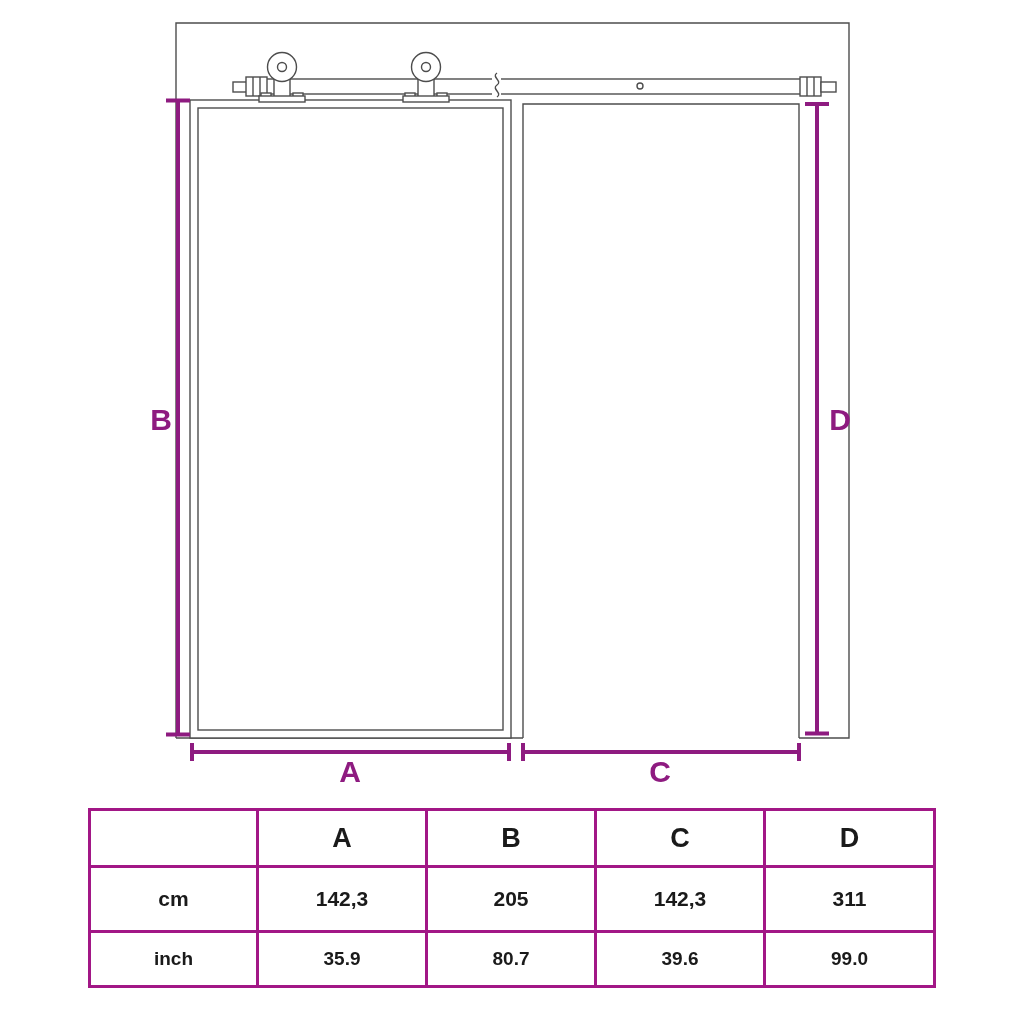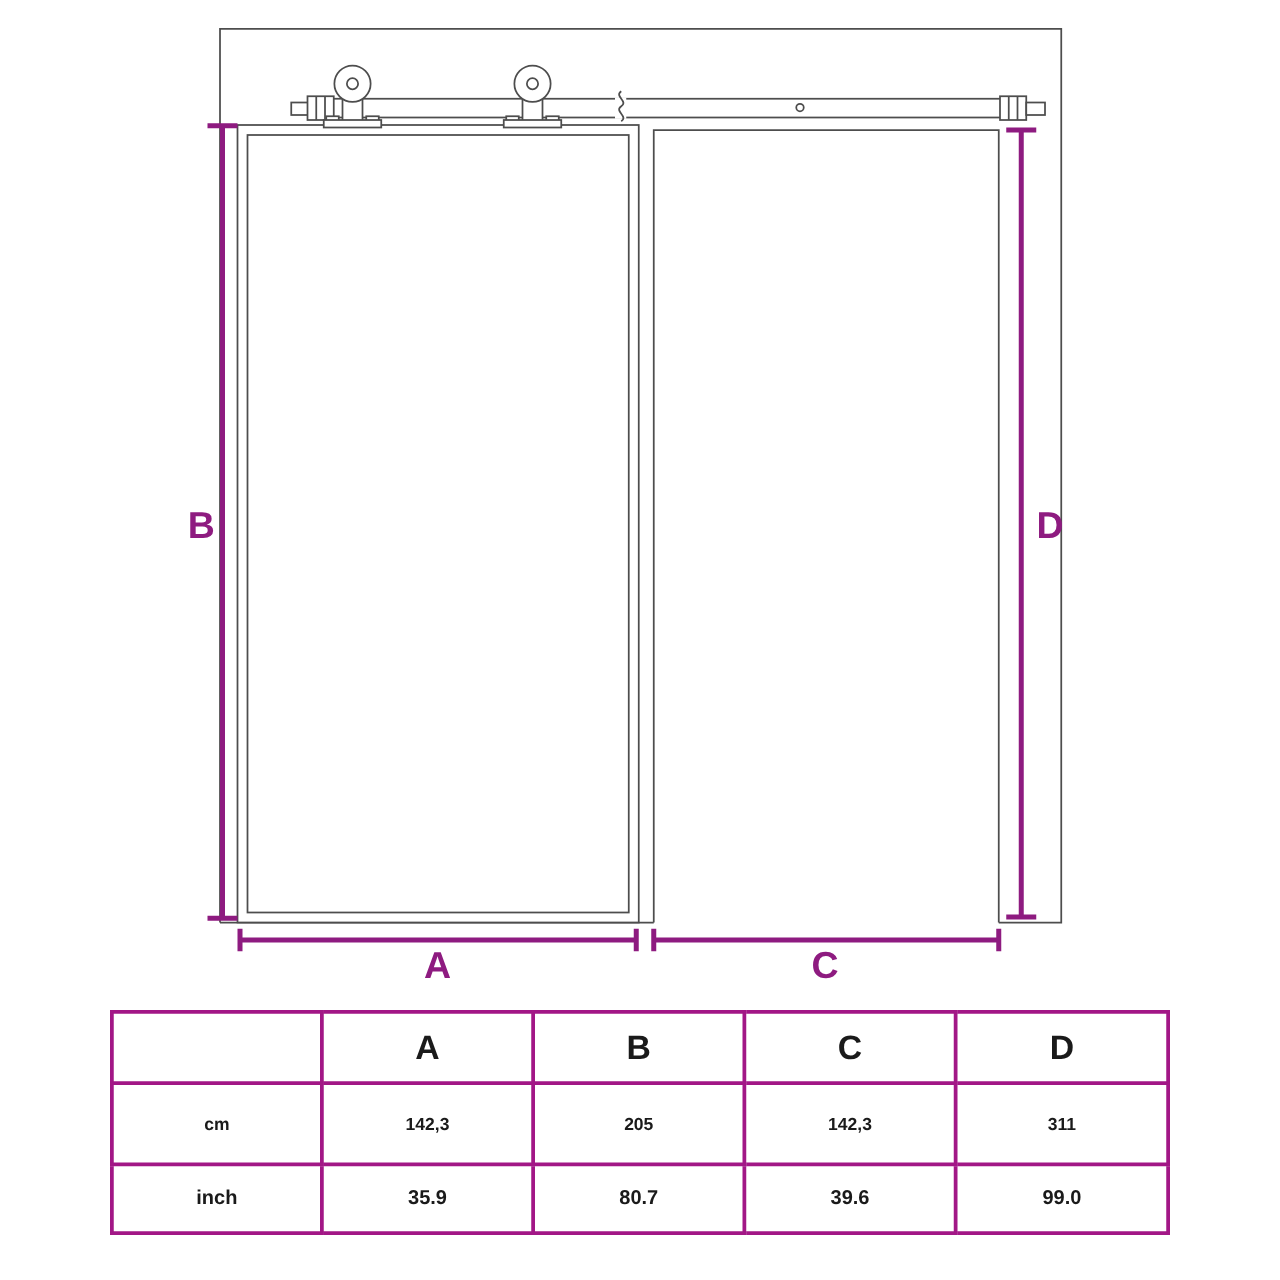--- a/index.html
+++ b/index.html
@@ -55,22 +55,22 @@
   }
   #size-table td {
     border: 3px solid #a21786;
     text-align: center;
     vertical-align: middle;
     color: #1a1a1a;
     font-weight: bold;
     padding: 0;
   }
   #size-table tr.header-row td { height: 54px; font-size: 27px; }
-  #size-table tr.cm-row td     { height: 62px; font-size: 14px; }
-  #size-table tr.inch-row td   { height: 52px; font-size: 16px; text-align: center; }
+  #size-table tr.cm-row td     { height: 62px; font-size: 21px; }
+  #size-table tr.inch-row td   { height: 52px; font-size: 19px; text-align: center; }
   #size-table td.unit-cell     { font-size: 24px; }
 </style>
 </head>
 <body>
 
 <div id="stage">
 
   <svg id="diagram-svg" width="1024" height="800" viewBox="0 0 1024 800">
 
     <path class="draw" d="M176,738 L176,23 L849,23 L849,738 L799,738 M523,738 L176,738"></path>

